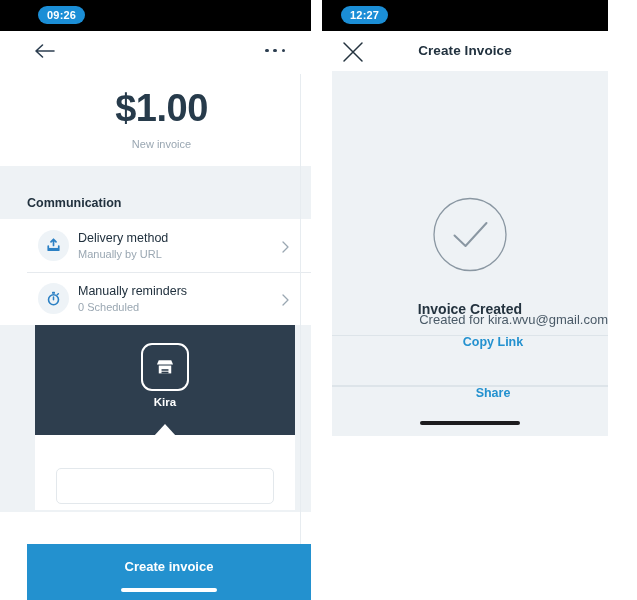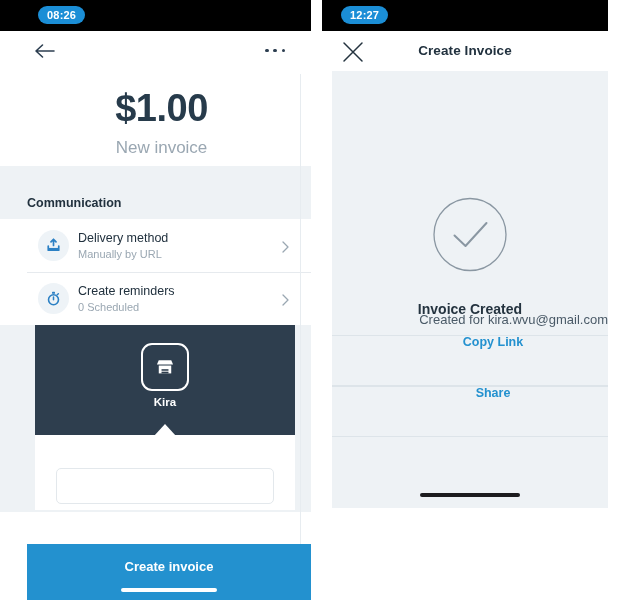--- a/index.html
+++ b/index.html
@@ -16,21 +16,21 @@
     -webkit-font-smoothing: antialiased;
   }
 
   .phone {
     position: absolute;
     top: 0;
     overflow: hidden;
     background: #ffffff;
   }
   .phone-left  { left: 0;    width: 311px; height: 600px; }
-  .phone-right { left: 322px; width: 286px; height: 508px; }
+  .phone-right { left: 322px; width: 286px; height: 436px; }
 
   
   .statusbar {
     position: absolute;
     top: 0; left: 0; right: 0;
     height: 31px;
     background: #000000;
   }
   .time-pill {
     position: absolute;
@@ -100,21 +100,21 @@
   }
   .amount-value {
     margin-top: 16px;
     font-size: 38px;
     font-weight: bold;
     color: #273b4b;
     letter-spacing: -0.5px;
   }
   .amount-sub {
     margin-top: 8px;
-    font-size: 17px;
+    font-size: 11px;
     color: #9aa7b2;
   }
 
   
   .section-band {
     background: #eef2f5;
     height: 53px;
     position: relative;
   }
   .section-band span {
@@ -338,21 +338,21 @@
     border-radius: 2px;
     background: #1c1c1e;
   }
 </style>
 </head>
 <body>
 
 <div class="phone phone-left">
 
   <div class="statusbar">
-    <div class="time-pill">08:26</div>
+    <div class="time-pill">09:26</div>
   </div>
 
   <div class="navbar">
     <div class="nav-back">
       <svg width="22" height="18" viewBox="0 0 22 18">
         <path d="M9.5 3 L3 9 L9.5 15 M3 9 L21 9" fill="none" stroke="#2c3e50" stroke-width="1.6" stroke-linecap="round" stroke-linejoin="round"></path>
       </svg>
     </div>
     <div class="nav-dots">
       <i></i>
@@ -393,21 +393,21 @@
     <div class="row">
       <div class="row-icon">
         <svg width="15" height="15" viewBox="0 0 16 16">
           <circle cx="8" cy="9.3" r="5.3" fill="none" stroke="#2c80c4" stroke-width="1.7"></circle>
           <path d="M8 9.3 L8 6.4" fill="none" stroke="#2c80c4" stroke-width="1.6" stroke-linecap="round"></path>
           <rect x="6.4" y="0.9" width="3.2" height="2.1" rx="0.7" fill="#2c80c4"></rect>
           <path d="M11.9 4.1 L13.2 2.9" fill="none" stroke="#2c80c4" stroke-width="1.5" stroke-linecap="round"></path>
         </svg>
       </div>
       <div class="row-text">
-        <div class="row-title">Create reminders</div>
+        <div class="row-title">Manually reminders</div>
         <div class="row-sub">0 Scheduled</div>
       </div>
       <div class="row-chevron">
         <svg width="7" height="12" viewBox="0 0 7 12">
           <path d="M1 1 L6 6 L1 11" fill="none" stroke="#9aa7b2" stroke-width="1.3" stroke-linecap="round" stroke-linejoin="round"></path>
         </svg>
       </div>
     </div>
 
     <div class="preview-wrap">

